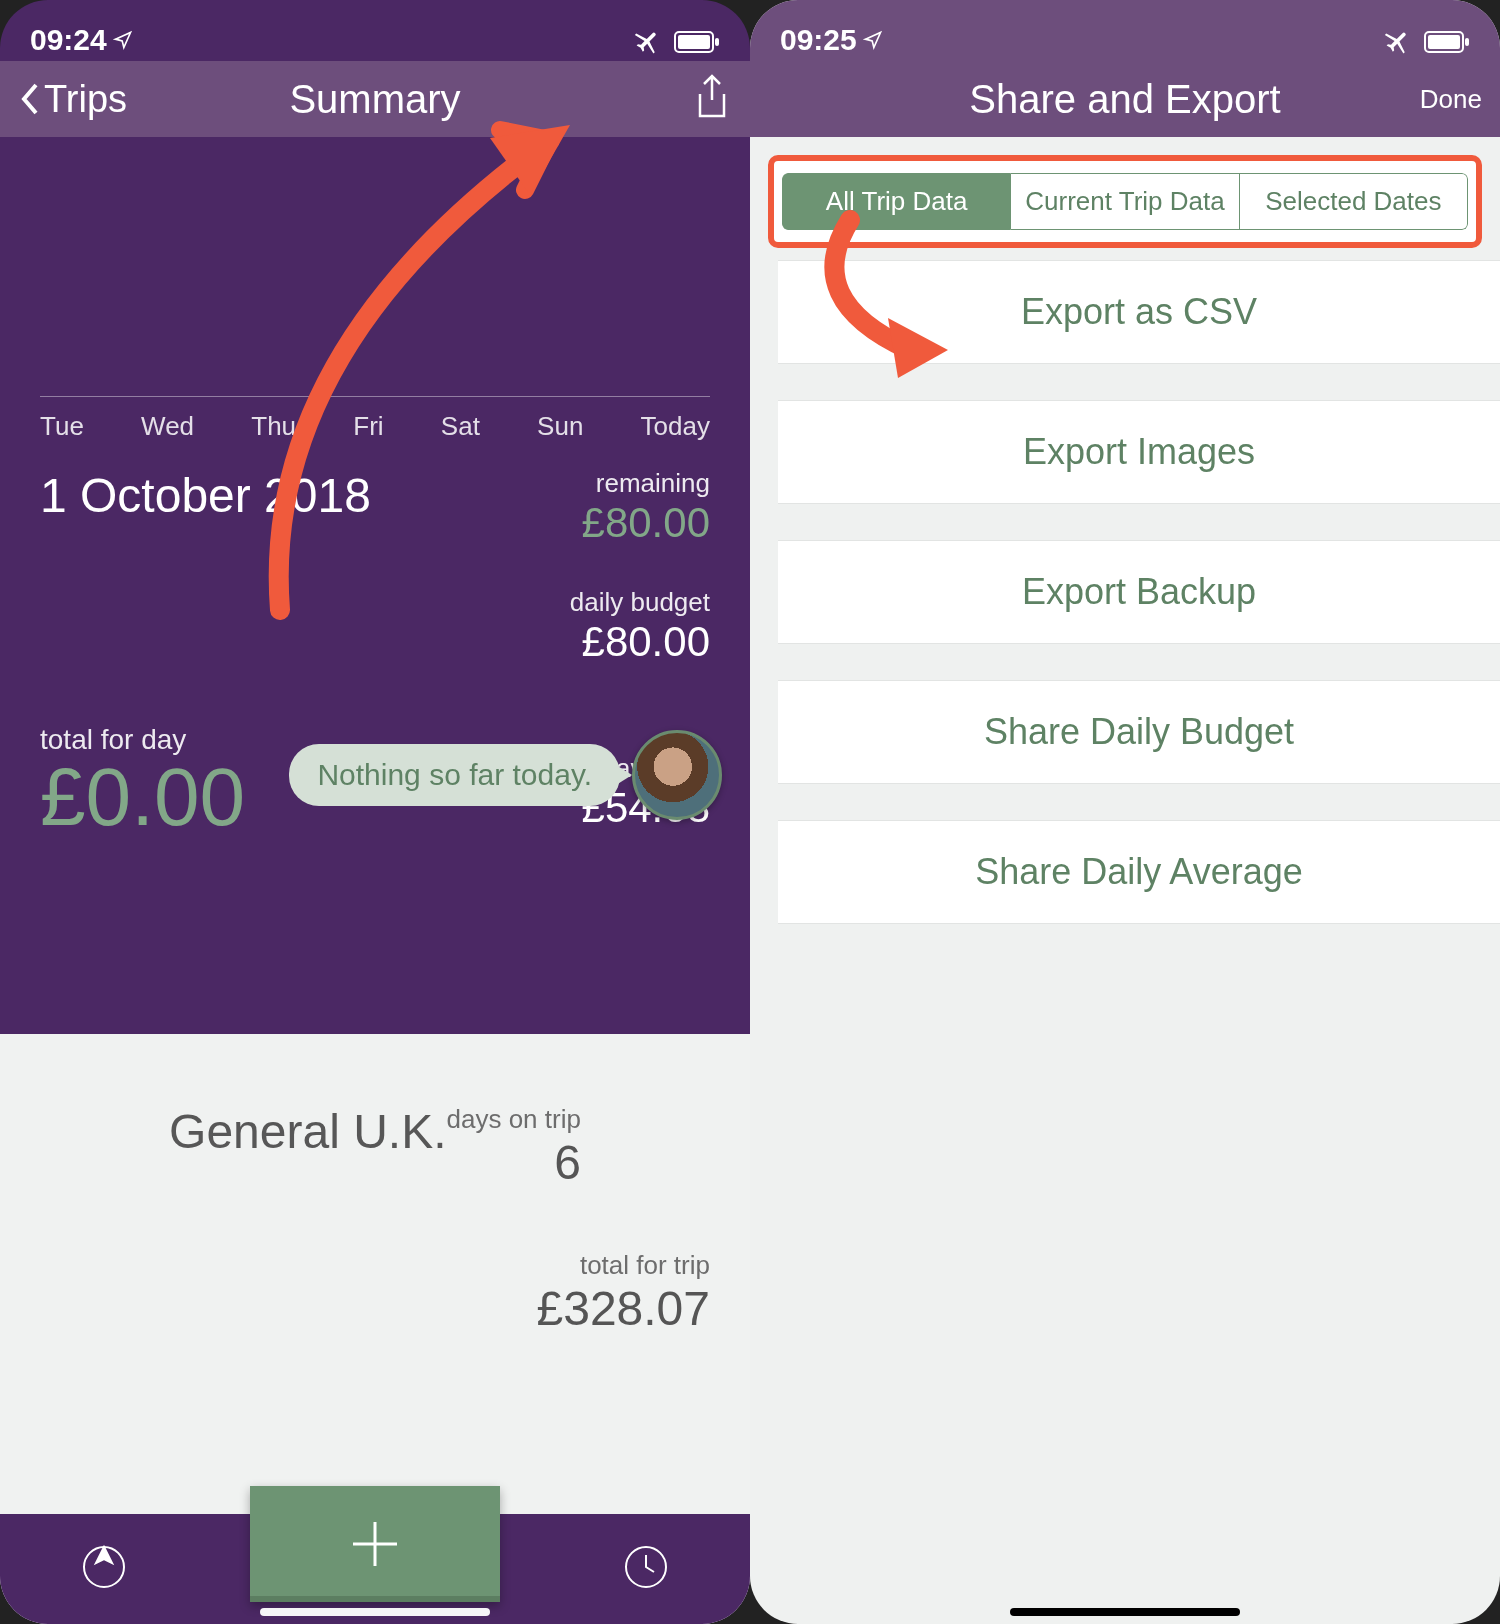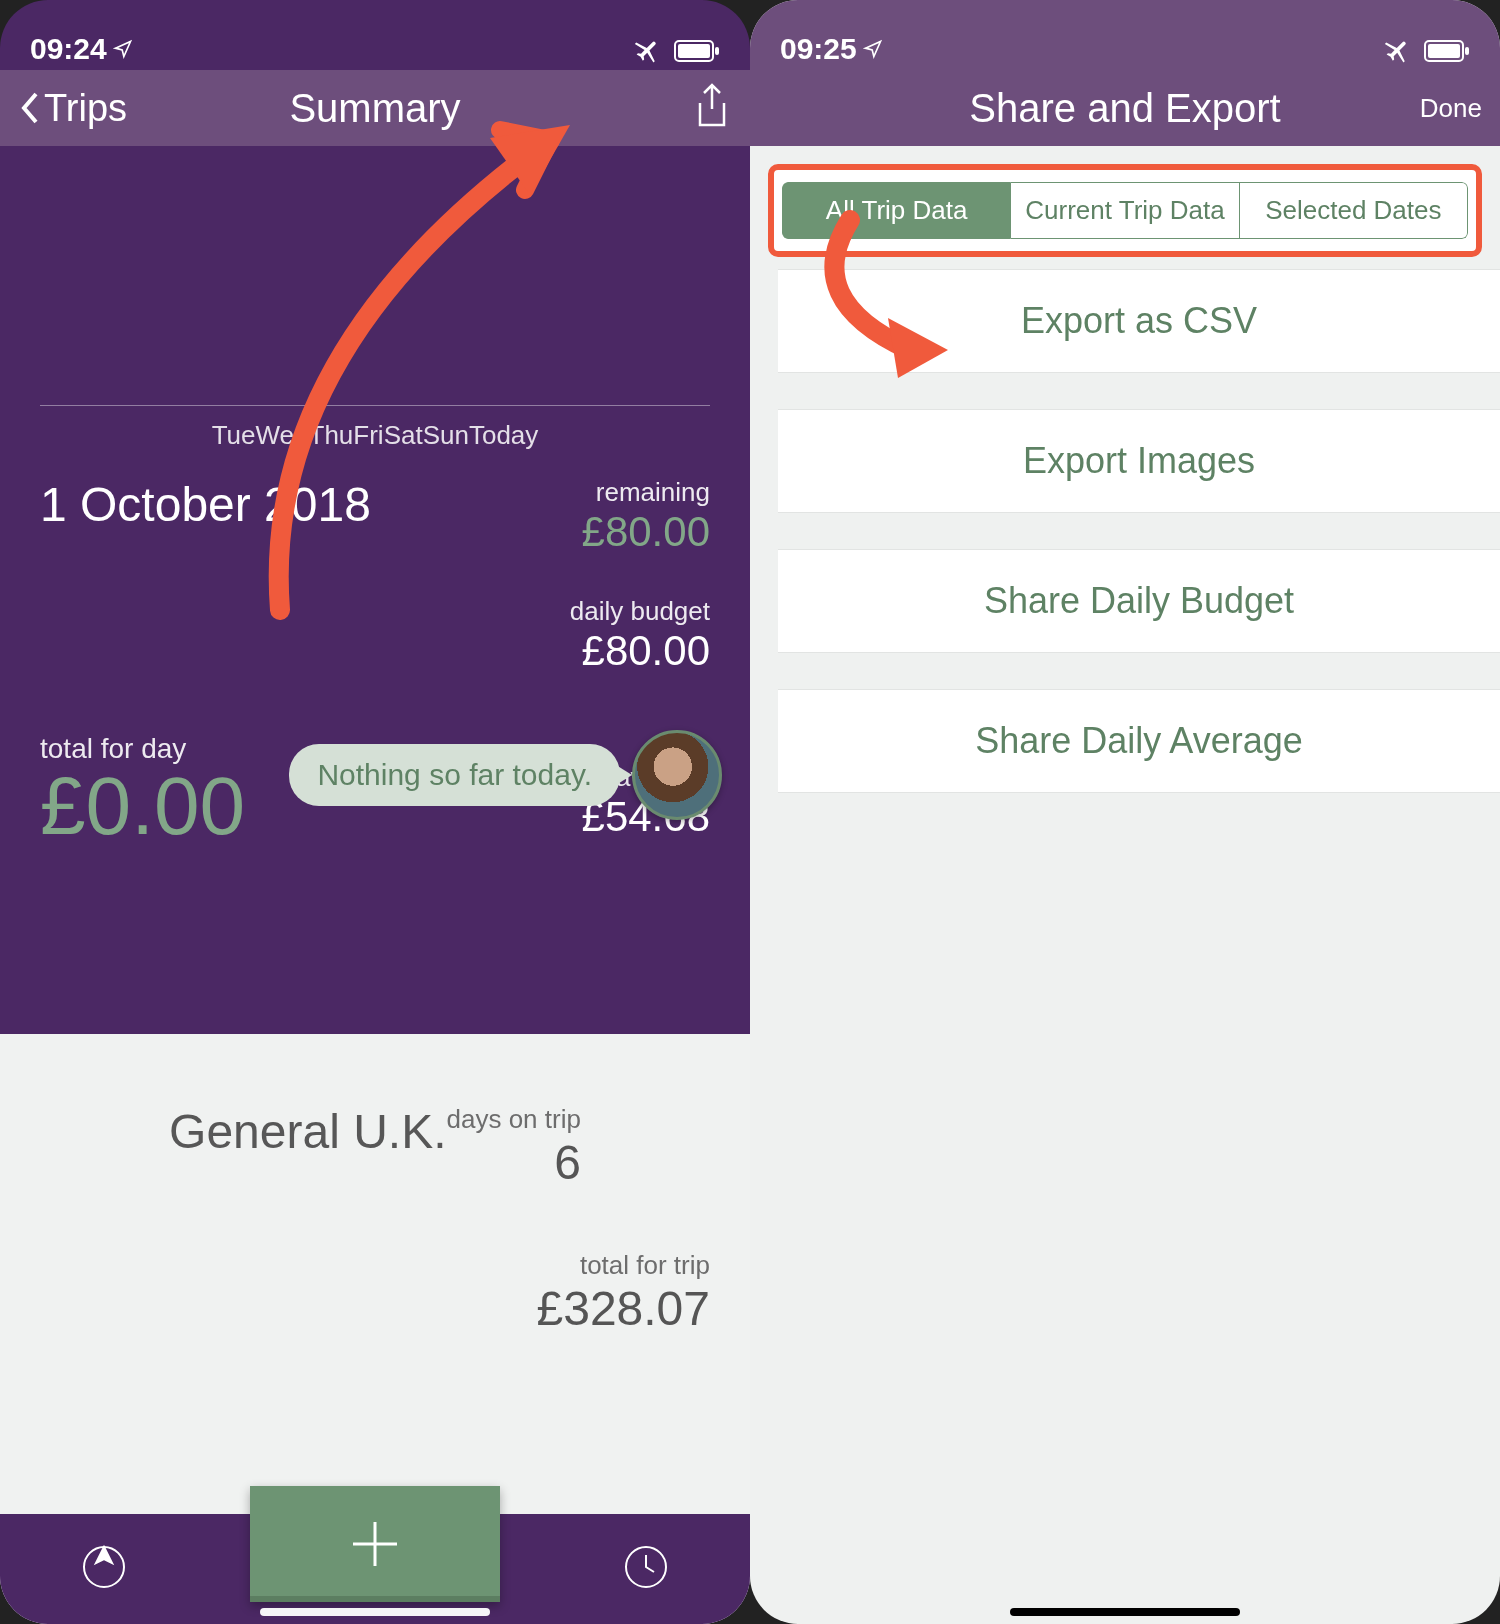--- a/index.html
+++ b/index.html
@@ -15,21 +15,21 @@
     height: 1624px;
     position: relative;
     overflow: hidden;
     border-radius: 48px;
   }
   .screen-left { background: #4b2864; }
   .screen-right { background: #eff1f0; }
 
   
   .status-bar {
-    height: 70px;
+    height: 61px;
     display: flex;
     align-items: flex-end;
     justify-content: space-between;
     padding: 0 30px 4px 30px;
     color: #fff;
   }
   .screen-right .status-bar { background: #6d4e7c; }
   .status-time { font-size: 30px; font-weight: 600; display: flex; align-items: center; gap: 6px; }
   .status-icons { display: flex; align-items: center; gap: 10px; }
 
@@ -55,21 +55,21 @@
     color: #fff;
     position: relative;
   }
   .chart-area {
     height: 250px;
     border-bottom: 1px solid rgba(255,255,255,0.4);
     margin-top: 10px;
   }
   .day-labels {
     display: flex;
-    justify-content: center;
+    justify-content: space-between;
     font-size: 26px;
     font-weight: 300;
     color: rgba(255,255,255,0.85);
     padding: 14px 0 0 0;
   }
   .date-row {
     display: flex;
     justify-content: space-between;
     align-items: flex-start;
     margin-top: 26px;
@@ -389,20 +389,21 @@
     <div class="segments">
       <div class="seg active">All Trip Data</div>
       <div class="seg">Current Trip Data</div>
       <div class="seg">Selected Dates</div>
     </div>
   </div>
 
   <div class="export-list">
     <div class="export-item">Export as CSV</div>
     <div class="export-item">Export Images</div>
+    <div class="export-item">Export Backup</div>
     <div class="export-item">Share Daily Budget</div>
     <div class="export-item">Share Daily Average</div>
   </div>
 
   <svg class="arrow-svg" style="top:210px;left:30px;width:220px;height:180px;" viewBox="0 0 220 180">
     <path d="M70 10 Q 20 90 130 140" fill="none" stroke="#f05a3c" stroke-width="20" stroke-linecap="round"></path>
     <polygon points="168,140 108,108 118,168" fill="#f05a3c"></polygon>
   </svg>
 
   <div class="home-ind"></div>

